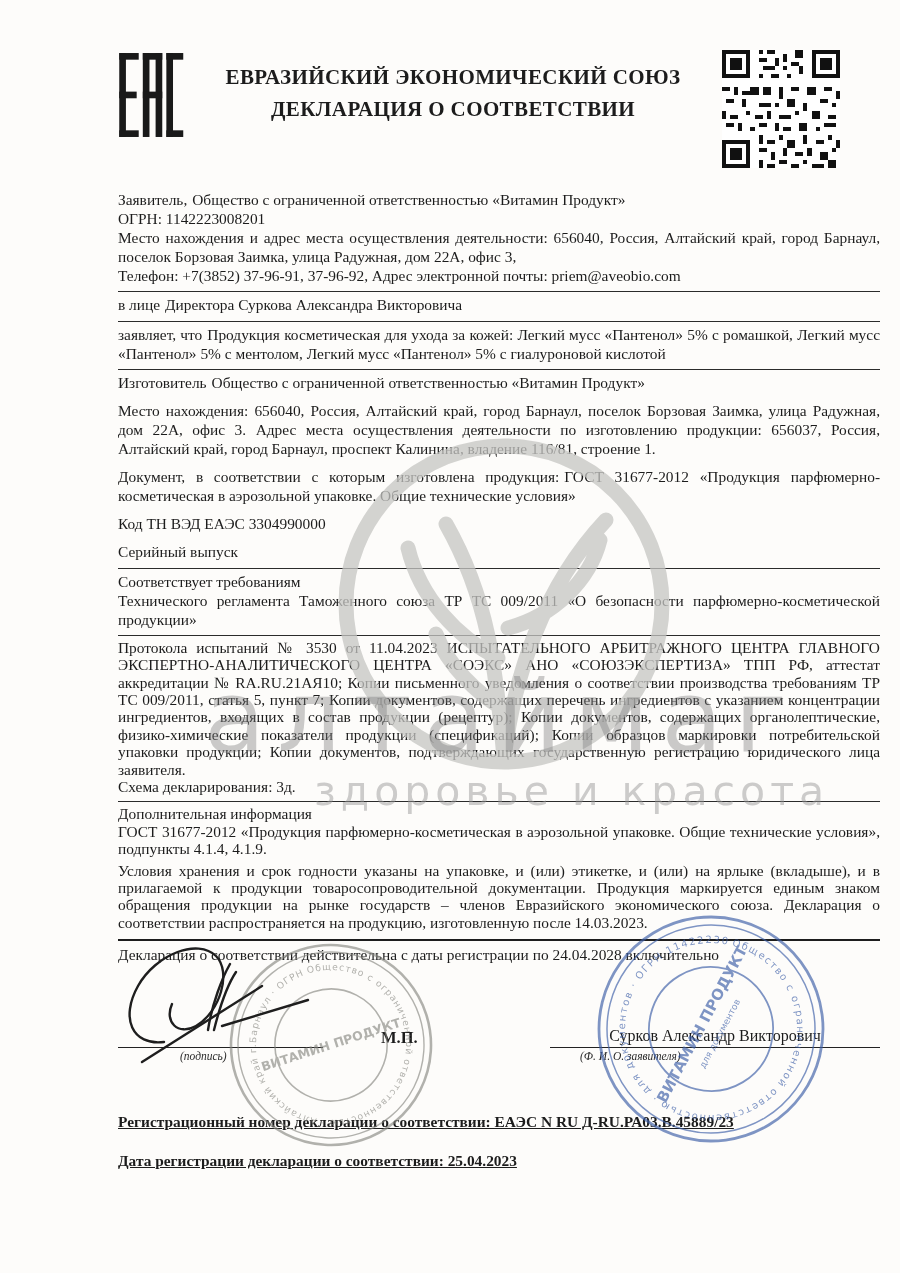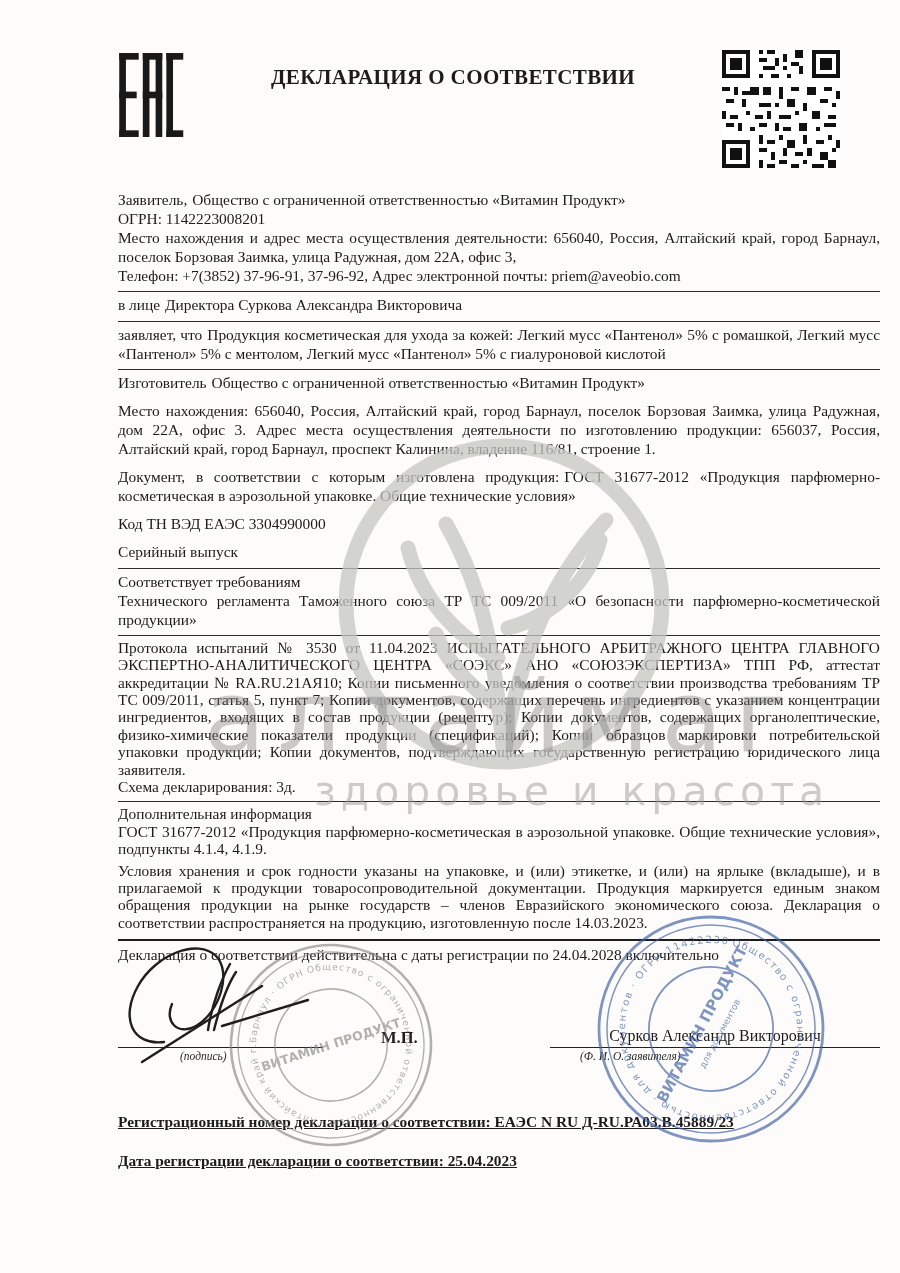--- a/index.html
+++ b/index.html
@@ -76,20 +76,21 @@
           <rect x="24" y="1" width="6.5" height="82"></rect>
             <rect x="36.5" y="1" width="6.5" height="82"></rect>
             <rect x="24" y="1" width="19" height="6.5"></rect>
             <rect x="24" y="38.7" width="19" height="6.5"></rect>
           <rect x="47" y="1" width="6.5" height="82"></rect>
             <rect x="47" y="1" width="16.5" height="6.5"></rect>
             <rect x="47" y="76.5" width="16.5" height="6.5"></rect>
         </g>
       </svg>
       <div class="titles">
+        <div class="title-line">ЕВРАЗИЙСКИЙ ЭКОНОМИЧЕСКИЙ СОЮЗ</div>
         <div class="title-line">ДЕКЛАРАЦИЯ О СООТВЕТСТВИИ</div>
       </div>
       <svg class="qr" viewBox="0 0 29 29" shape-rendering="crispEdges">
         <rect width="29" height="29" fill="#fff"></rect>
         <g fill="#111">
           <path d="M0 0h7v7h-7z M1 1h5v5h-5z" fill-rule="evenodd"></path>
             <rect x="2" y="2" width="3" height="3"></rect>
           <path d="M22 0h7v7h-7z M23 1h5v5h-5z" fill-rule="evenodd"></path>
             <rect x="24" y="2" width="3" height="3"></rect>
           <path d="M0 22h7v7h-7z M1 23h5v5h-5z" fill-rule="evenodd"></path>

